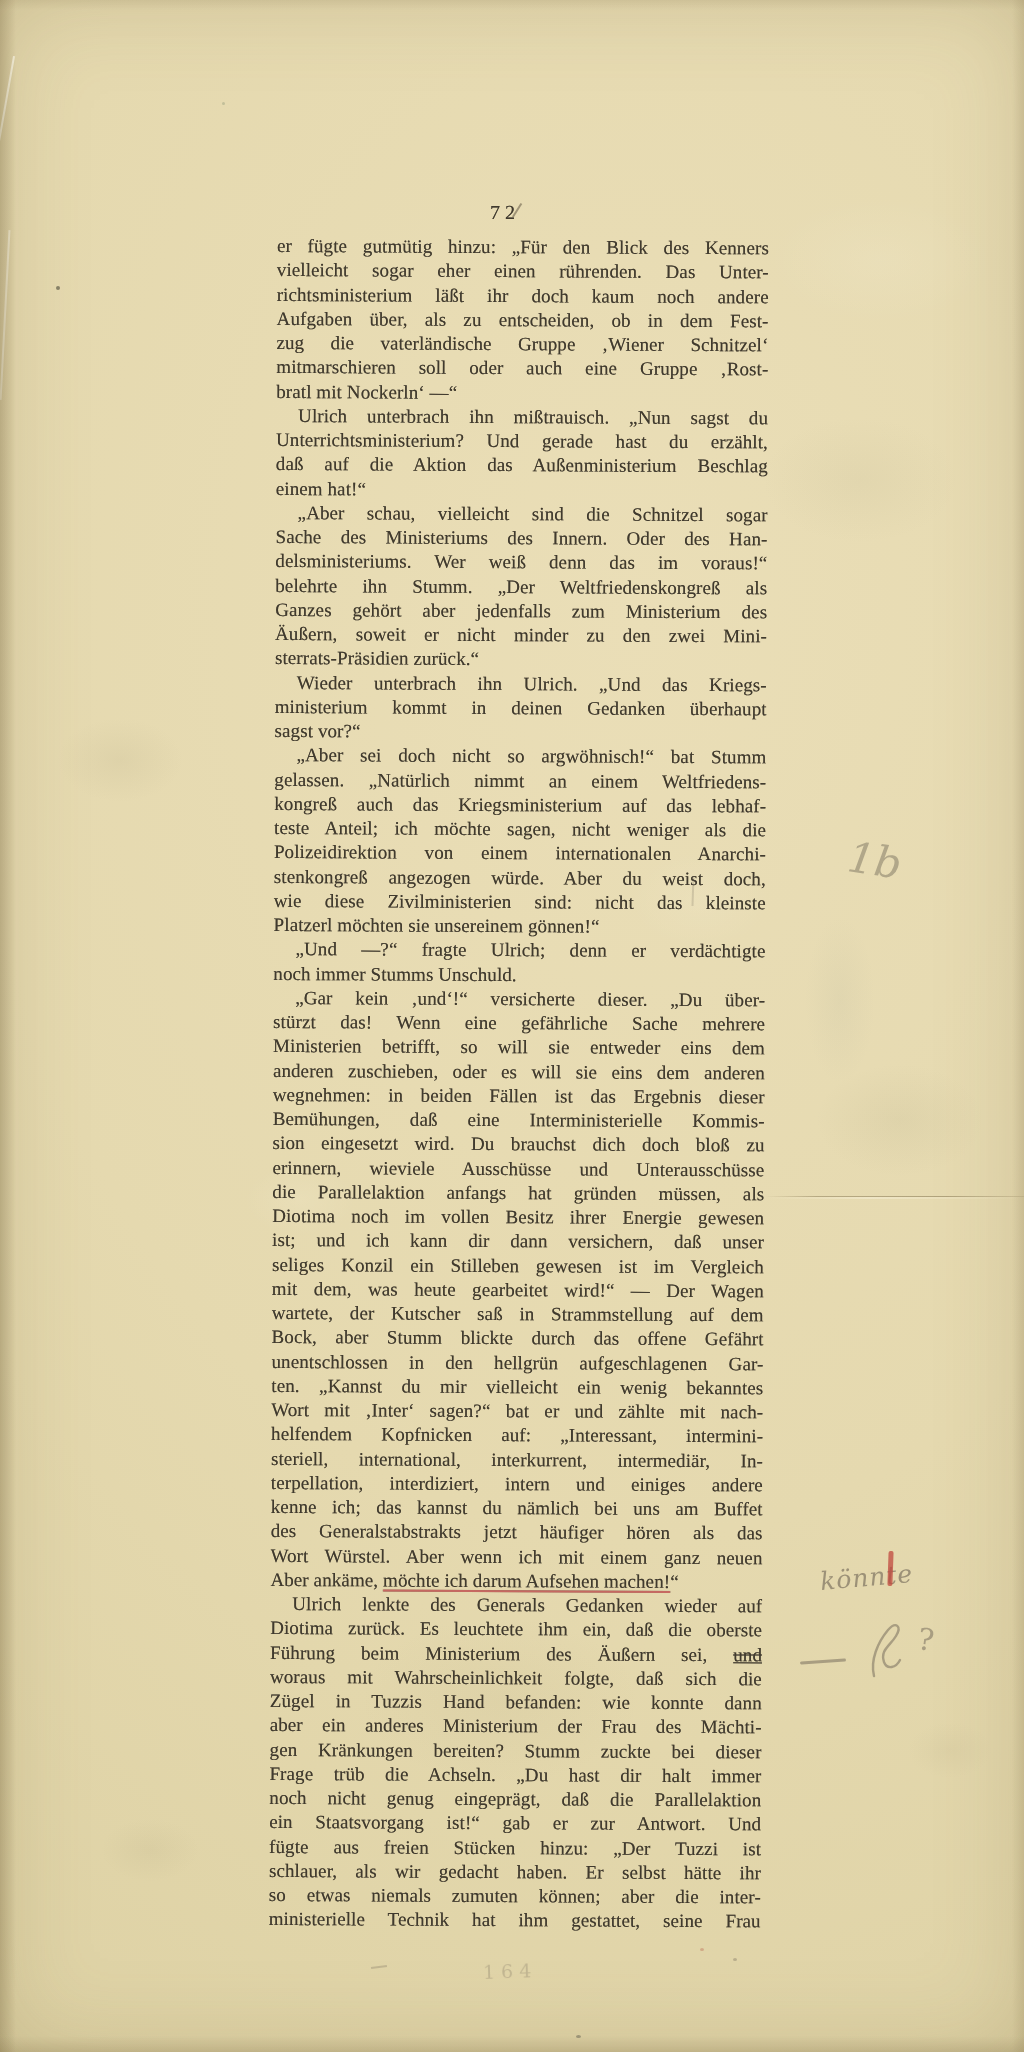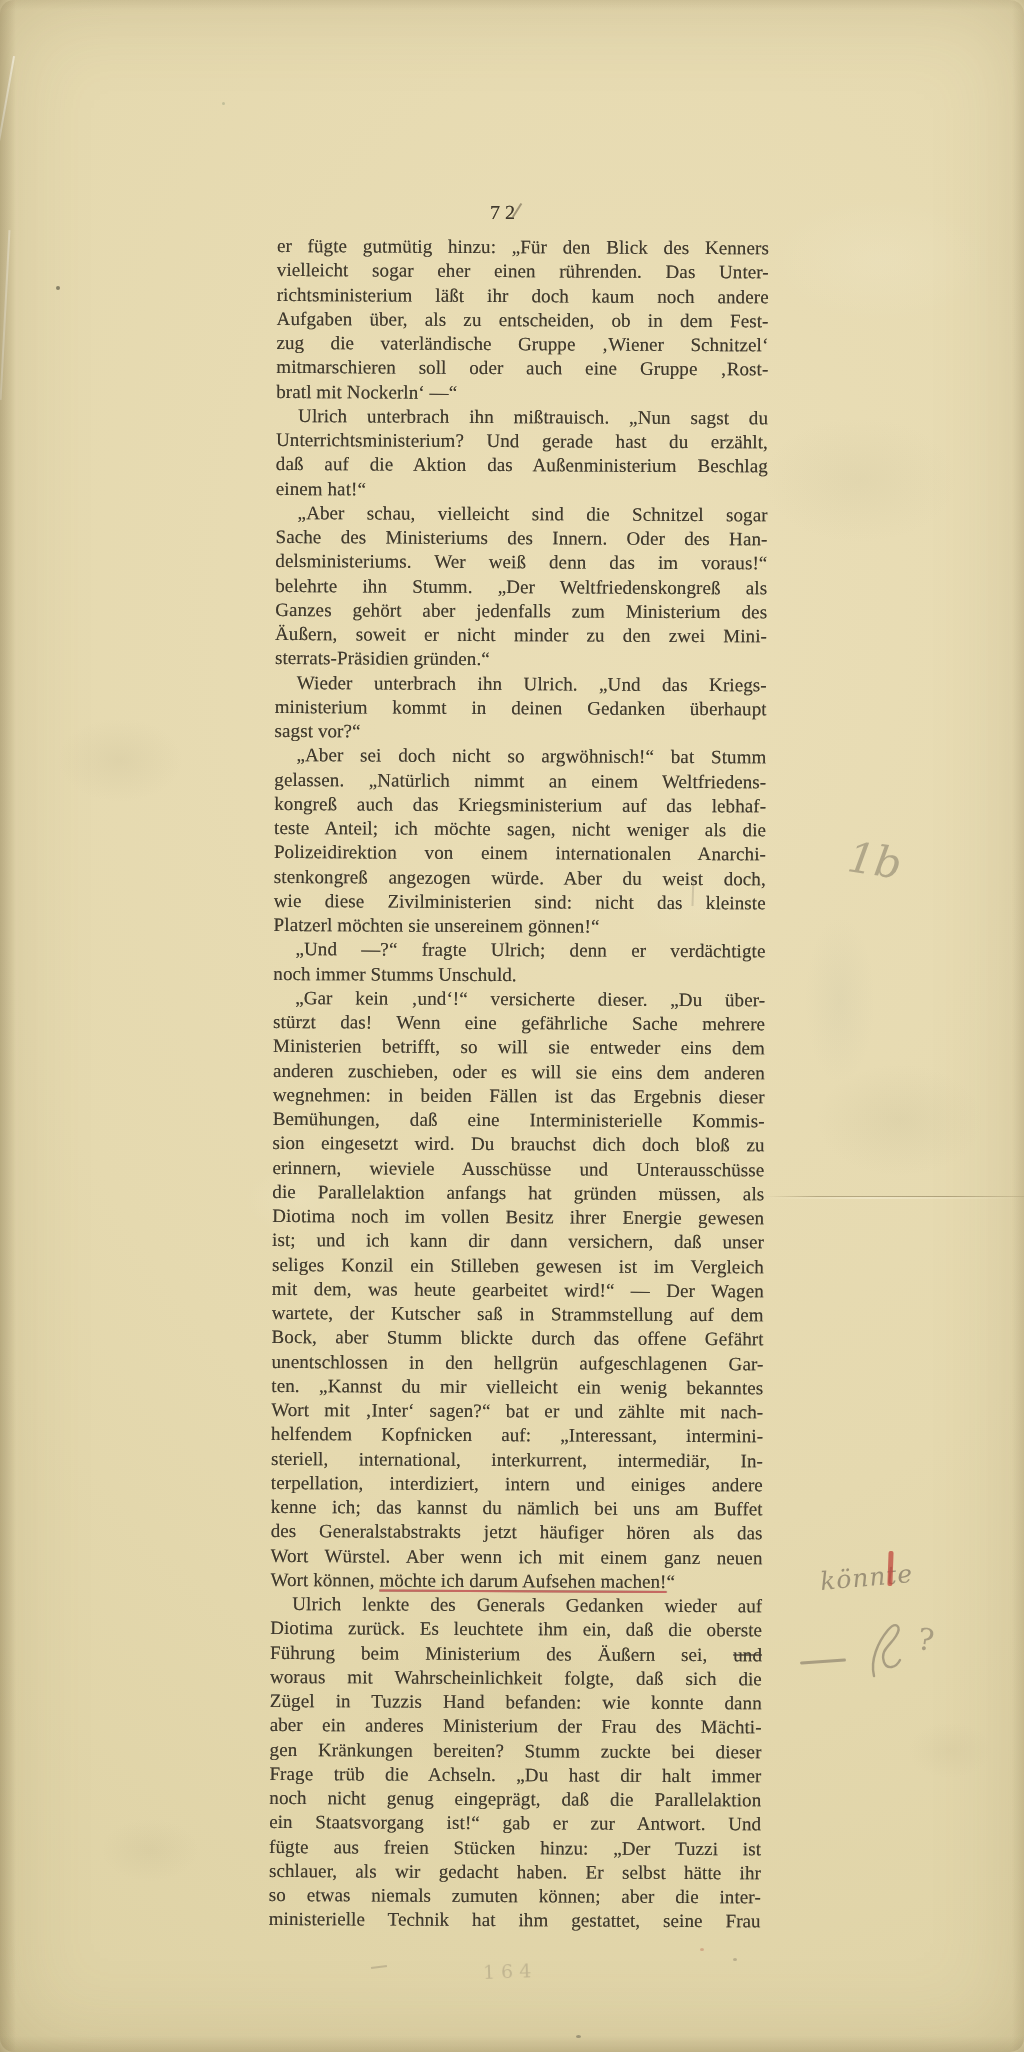--- a/index.html
+++ b/index.html
@@ -6,21 +6,20 @@
   body{
     width:1024px;height:2052px;overflow:hidden;position:relative;
     font-family:"Liberation Serif", serif;
     background:#e4d8ad;
   }
   .page{
     position:absolute;inset:0;
     background:
       radial-gradient(130% 90% at 62% 30%, #eadeb7 0%, #e5d9af 50%, #dcd0a2 100%);
     box-shadow: inset 0 0 90px rgba(120,100,55,.22);
-    border-radius: 14px;
   }
   .texture{
     position:absolute;inset:0;pointer-events:none;
     background-image:
       radial-gradient(90px 60px at 120px 760px, rgba(150,140,105,.10), transparent 70%),
       radial-gradient(140px 90px at 860px 480px, rgba(150,145,110,.08), transparent 70%),
       radial-gradient(120px 80px at 900px 1120px, rgba(140,135,100,.09), transparent 70%),
       radial-gradient(200px 120px at 500px 1700px, rgba(150,140,100,.07), transparent 70%),
       radial-gradient(80px 50px at 300px 1200px, rgba(255,250,230,.12), transparent 70%),
       radial-gradient(100px 70px at 700px 900px, rgba(255,252,235,.10), transparent 70%),
@@ -62,20 +61,21 @@
   .line.indent{text-indent:22px;}
   .line.para-end{text-align-last:left;}
   .redline{
     text-decoration:underline;
     text-decoration-color:rgba(206,103,98,.9);
     text-decoration-thickness:2px;
     text-underline-offset:3px;
   }
   .strike{
     background:linear-gradient(to top, transparent 44%, rgba(92,84,70,.8) 44%, rgba(92,84,70,.8) 53%, transparent 53%);
+    text-decoration:underline;
   }
 
   
   .pencil{color:rgba(106,97,81,.55);font-family:"DejaVu Serif",serif;font-style:italic;position:absolute;}
   .mark-1b{left:848px;top:836px;font-size:42px;transform:rotate(9deg);color:rgba(100,92,78,.42);}
   .mark-koennte{left:820px;top:1563px;font-size:25px;transform:rotate(-5deg);letter-spacing:1px;color:rgba(108,99,83,.60);}
   .mark-redbar{position:absolute;left:888px;top:1551px;width:5px;height:35px;border-radius:2px;
     background:rgba(192,72,62,.75);transform:rotate(2deg);}
   .mark-dash{position:absolute;left:800px;top:1660px;width:46px;height:3px;border-radius:2px;
     background:rgba(110,100,85,.5);transform:rotate(-4deg);}
@@ -134,21 +134,21 @@
         <div class="line indent"><span>Ulrich unterbrach ihn mißtrauisch. „Nun sagst du</span></div>
         <div class="line"><span>Unterrichtsministerium? Und gerade hast du erzählt,</span></div>
         <div class="line"><span>daß auf die Aktion das Außenministerium Beschlag</span></div>
         <div class="line para-end"><span>einem hat!“</span></div>
         <div class="line indent"><span>„Aber schau, vielleicht sind die Schnitzel sogar</span></div>
         <div class="line"><span>Sache des Ministeriums des Innern. Oder des Han-</span></div>
         <div class="line"><span>delsministeriums. Wer weiß denn das im voraus!“</span></div>
         <div class="line"><span>belehrte ihn Stumm. „Der Weltfriedenskongreß als</span></div>
         <div class="line"><span>Ganzes gehört aber jedenfalls zum Ministerium des</span></div>
         <div class="line"><span>Äußern, soweit er nicht minder zu den zwei Mini-</span></div>
-        <div class="line para-end"><span>sterrats-Präsidien gründen.“</span></div>
+        <div class="line para-end"><span>sterrats-Präsidien zurück.“</span></div>
         <div class="line indent"><span>Wieder unterbrach ihn Ulrich. „Und das Kriegs-</span></div>
         <div class="line"><span>ministerium kommt in deinen Gedanken überhaupt</span></div>
         <div class="line para-end"><span>sagst vor?“</span></div>
         <div class="line indent"><span>„Aber sei doch nicht so argwöhnisch!“ bat Stumm</span></div>
         <div class="line"><span>gelassen. „Natürlich nimmt an einem Weltfriedens-</span></div>
         <div class="line"><span>kongreß auch das Kriegsministerium auf das lebhaf-</span></div>
         <div class="line"><span>teste Anteil; ich möchte sagen, nicht weniger als die</span></div>
         <div class="line"><span>Polizeidirektion von einem internationalen Anarchi-</span></div>
         <div class="line"><span>stenkongreß angezogen würde. Aber du weist doch,</span></div>
         <div class="line"><span>wie diese Zivilministerien sind: nicht das kleinste</span></div>
@@ -172,21 +172,21 @@
         <div class="line"><span>Bock, aber Stumm blickte durch das offene Gefährt</span></div>
         <div class="line"><span>unentschlossen in den hellgrün aufgeschlagenen Gar-</span></div>
         <div class="line"><span>ten. „Kannst du mir vielleicht ein wenig bekanntes</span></div>
         <div class="line"><span>Wort mit ‚Inter‘ sagen?“ bat er und zählte mit nach-</span></div>
         <div class="line"><span>helfendem Kopfnicken auf: „Interessant, intermini-</span></div>
         <div class="line"><span>steriell, international, interkurrent, intermediär, In-</span></div>
         <div class="line"><span>terpellation, interdiziert, intern und einiges andere</span></div>
         <div class="line"><span>kenne ich; das kannst du nämlich bei uns am Buffet</span></div>
         <div class="line"><span>des Generalstabstrakts jetzt häufiger hören als das</span></div>
         <div class="line"><span>Wort Würstel. Aber wenn ich mit einem ganz neuen</span></div>
-        <div class="line para-end"><span>Wort können, </span><span class="redline">möchte ich darum Aufsehen machen!</span><span>“</span></div>
+        <div class="line para-end"><span>Aber ankäme, </span><span class="redline">möchte ich darum Aufsehen machen!</span><span>“</span></div>
         <div class="line indent"><span>Ulrich lenkte des Generals Gedanken wieder auf</span></div>
         <div class="line"><span>Diotima zurück. Es leuchtete ihm ein, daß die oberste</span></div>
         <div class="line"><span>Führung beim Ministerium des Äußern sei, </span><span class="strike">und</span></div>
         <div class="line"><span>woraus mit Wahrscheinlichkeit folgte, daß sich die</span></div>
         <div class="line"><span>Zügel in Tuzzis Hand befanden: wie konnte dann</span></div>
         <div class="line"><span>aber ein anderes Ministerium der Frau des Mächti-</span></div>
         <div class="line"><span>gen Kränkungen bereiten? Stumm zuckte bei dieser</span></div>
         <div class="line"><span>Frage trüb die Achseln. „Du hast dir halt immer</span></div>
         <div class="line"><span>noch nicht genug eingeprägt, daß die Parallelaktion</span></div>
         <div class="line"><span>ein Staatsvorgang ist!“ gab er zur Antwort. Und</span></div>

